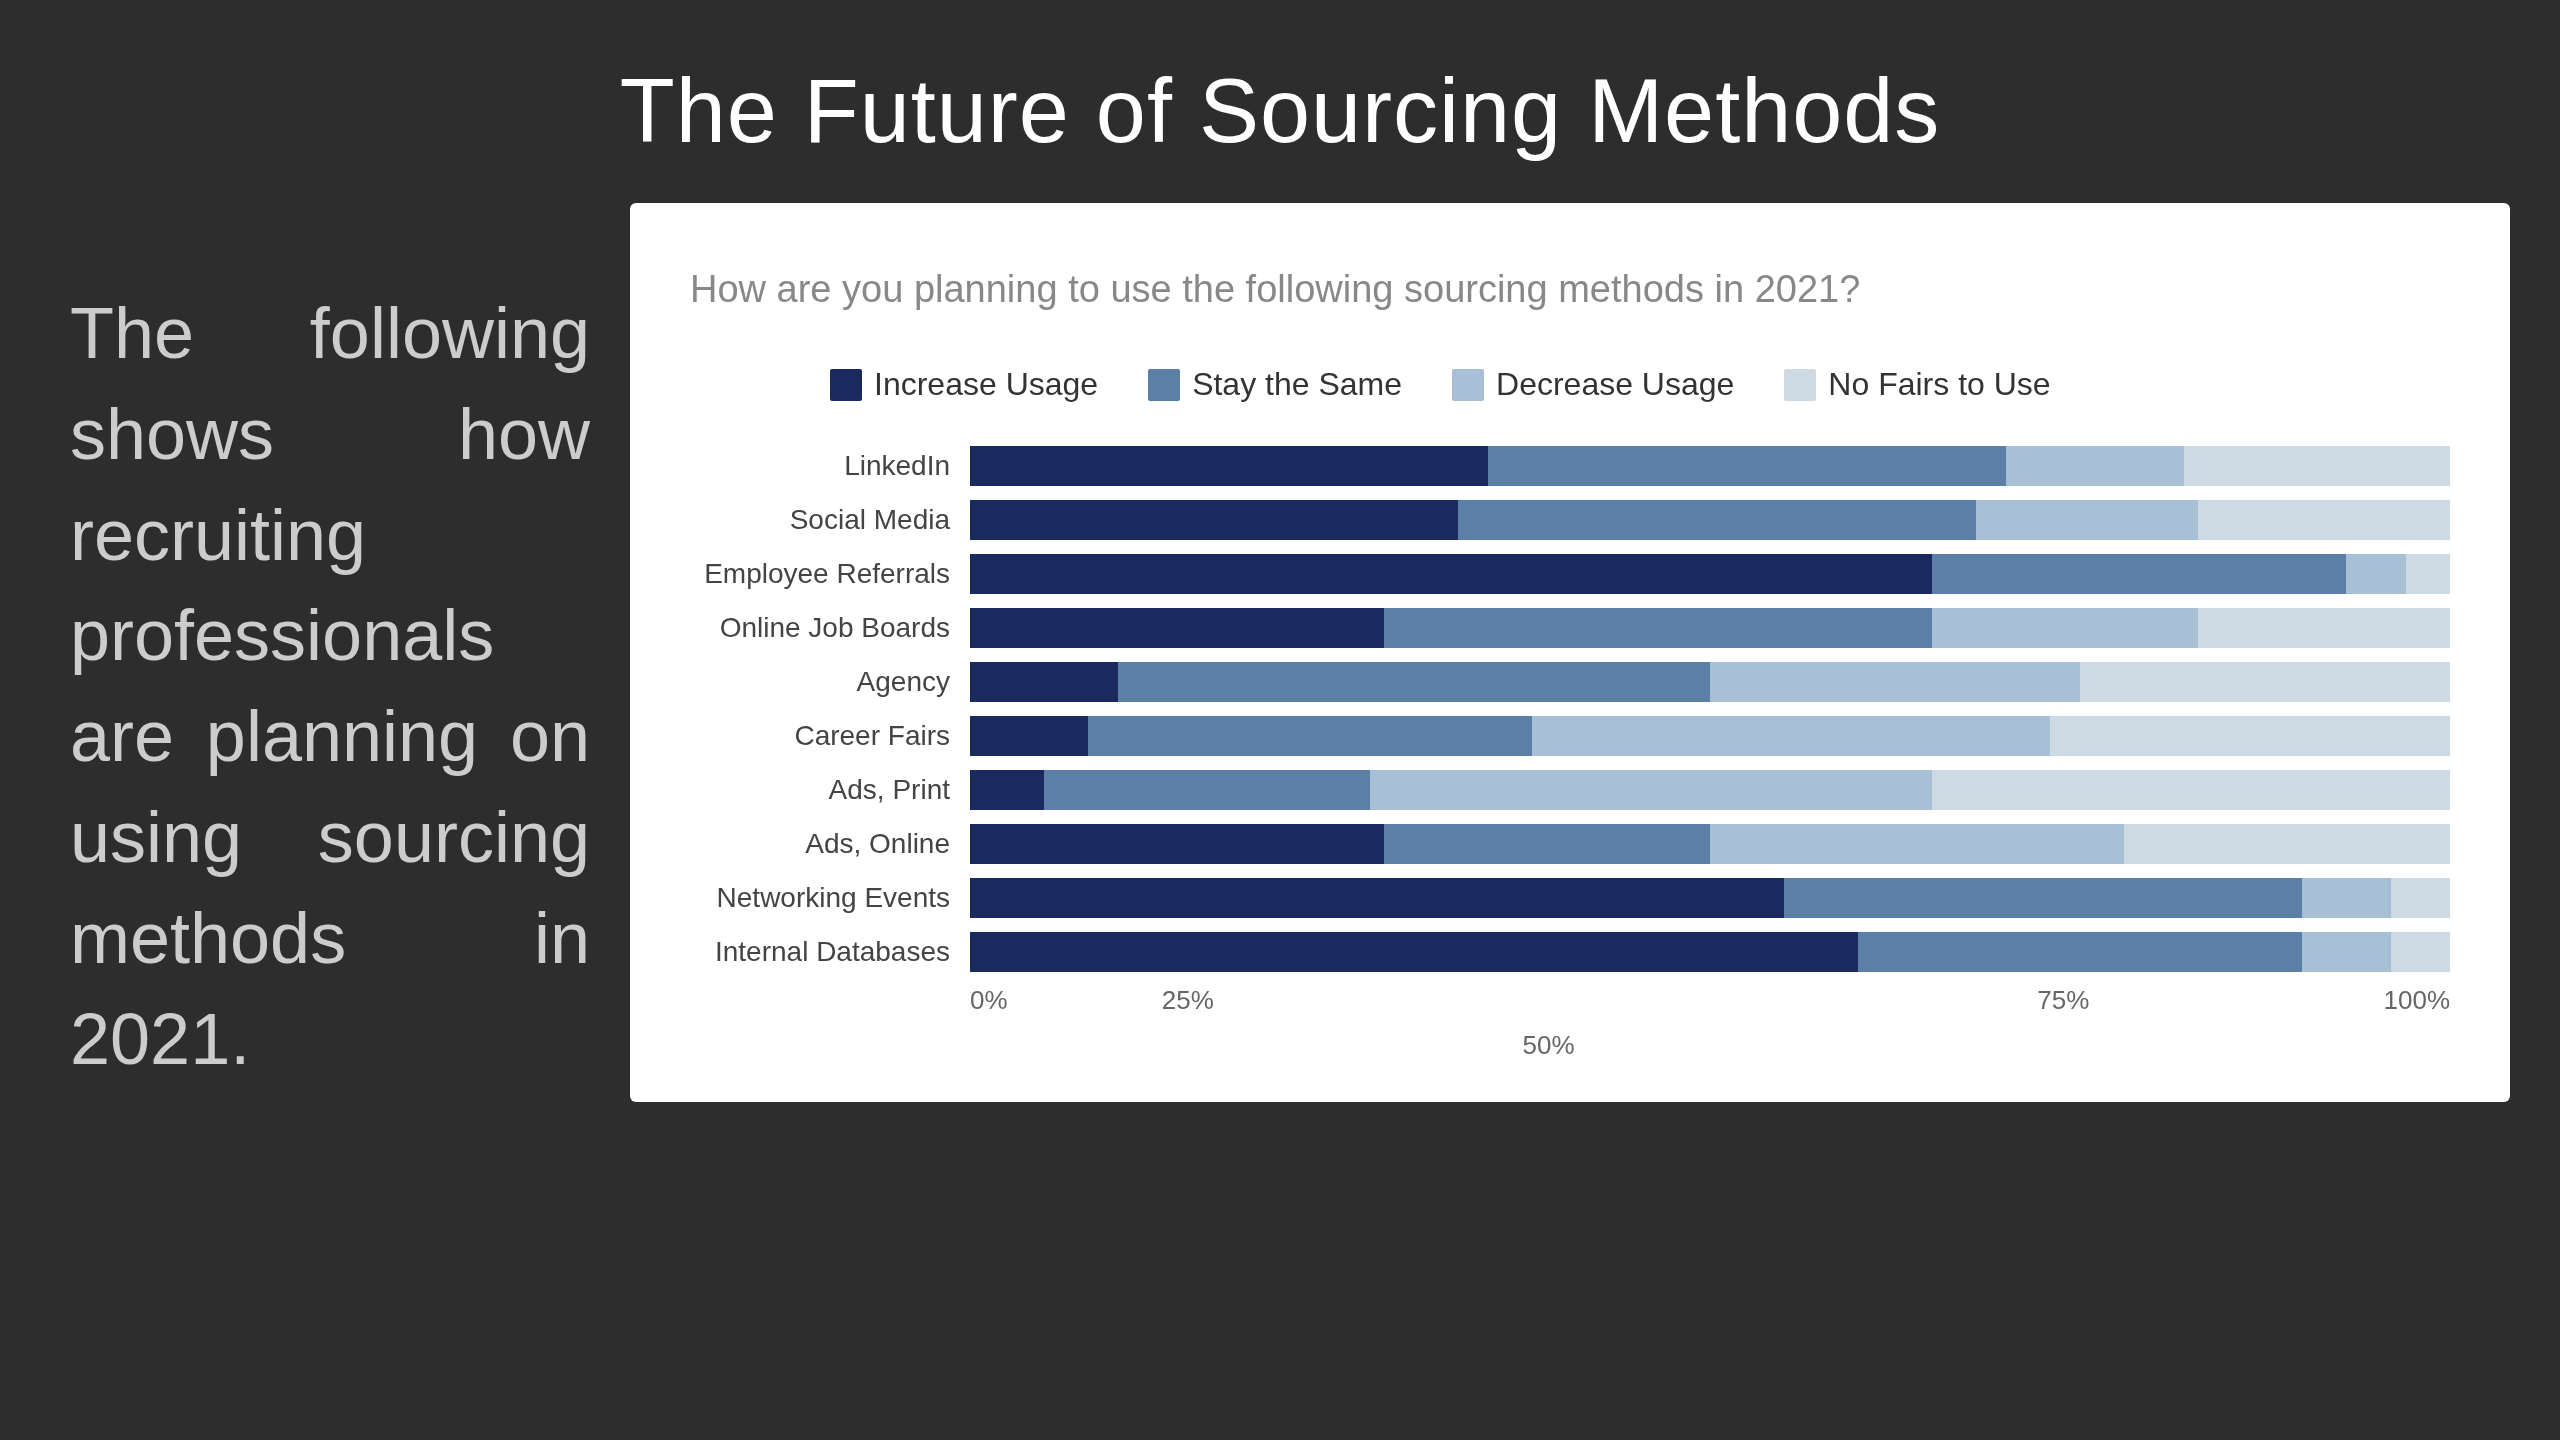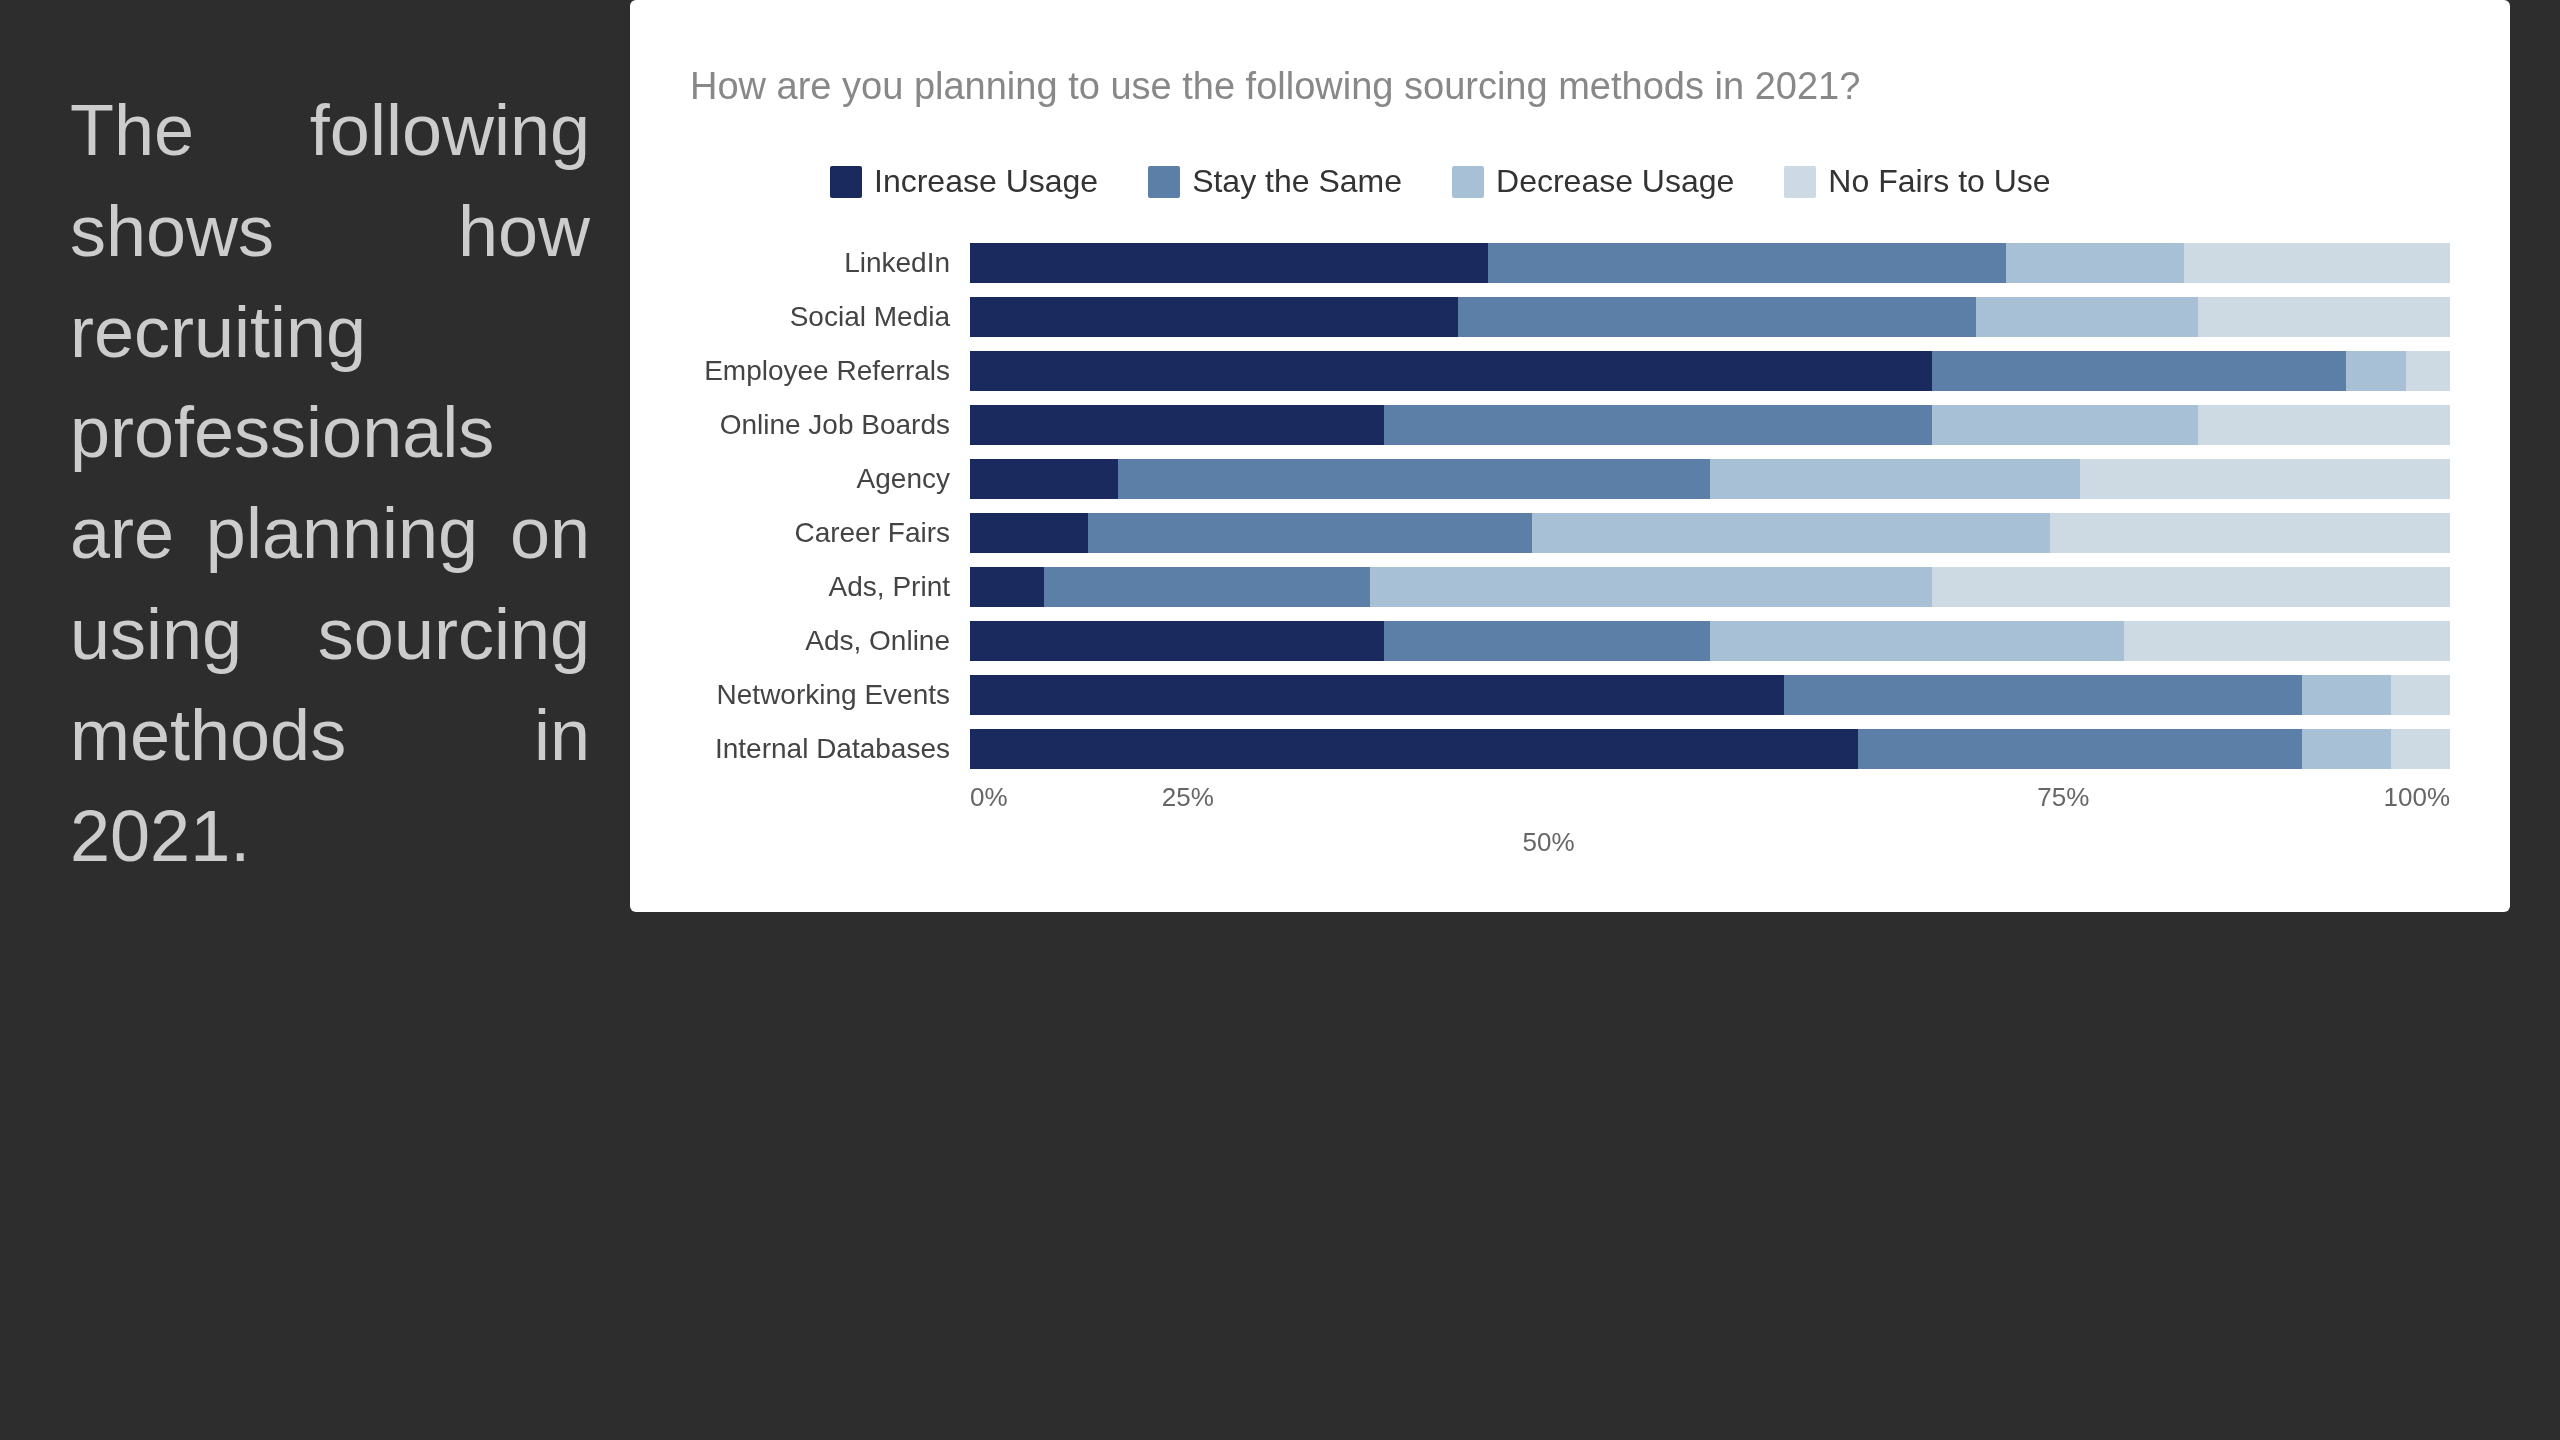--- a/index.html
+++ b/index.html
@@ -39,21 +39,21 @@
       padding: 80px 40px 0 20px;
       color: #cccccc;
       font-size: 72px;
       line-height: 1.4;
       text-align: justify;
     }
     .chart-container {
       flex: 1;
       background: #ffffff;
       border-radius: 6px;
-      padding: 60px 60px 54px 60px;
+      padding: 60px 60px 41px 60px;
       margin-bottom: 20px;
     }
     .chart-question {
       color: #888888;
       font-size: 38px;
       font-weight: 400;
       margin-bottom: 50px;
       line-height: 1.4;
       max-width: 1200px;
     }
@@ -114,20 +114,21 @@
     }
     .x-tick {
       font-size: 26px;
       color: #666666;
     }
   </style>
 </head>
 <body>
 
 <div class="slide">
+  <h1 class="title">The Future of Sourcing Methods</h1>
 
   <div class="content-area">
     <div class="left-text">The following shows how recruiting professionals are planning on using sourcing methods in 2021.</div>
 
     <div class="chart-container">
       <div class="chart-question">How are you planning to use the following sourcing methods in 2021?</div>
 
       <div class="legend">
 
       <div class="legend-item">

